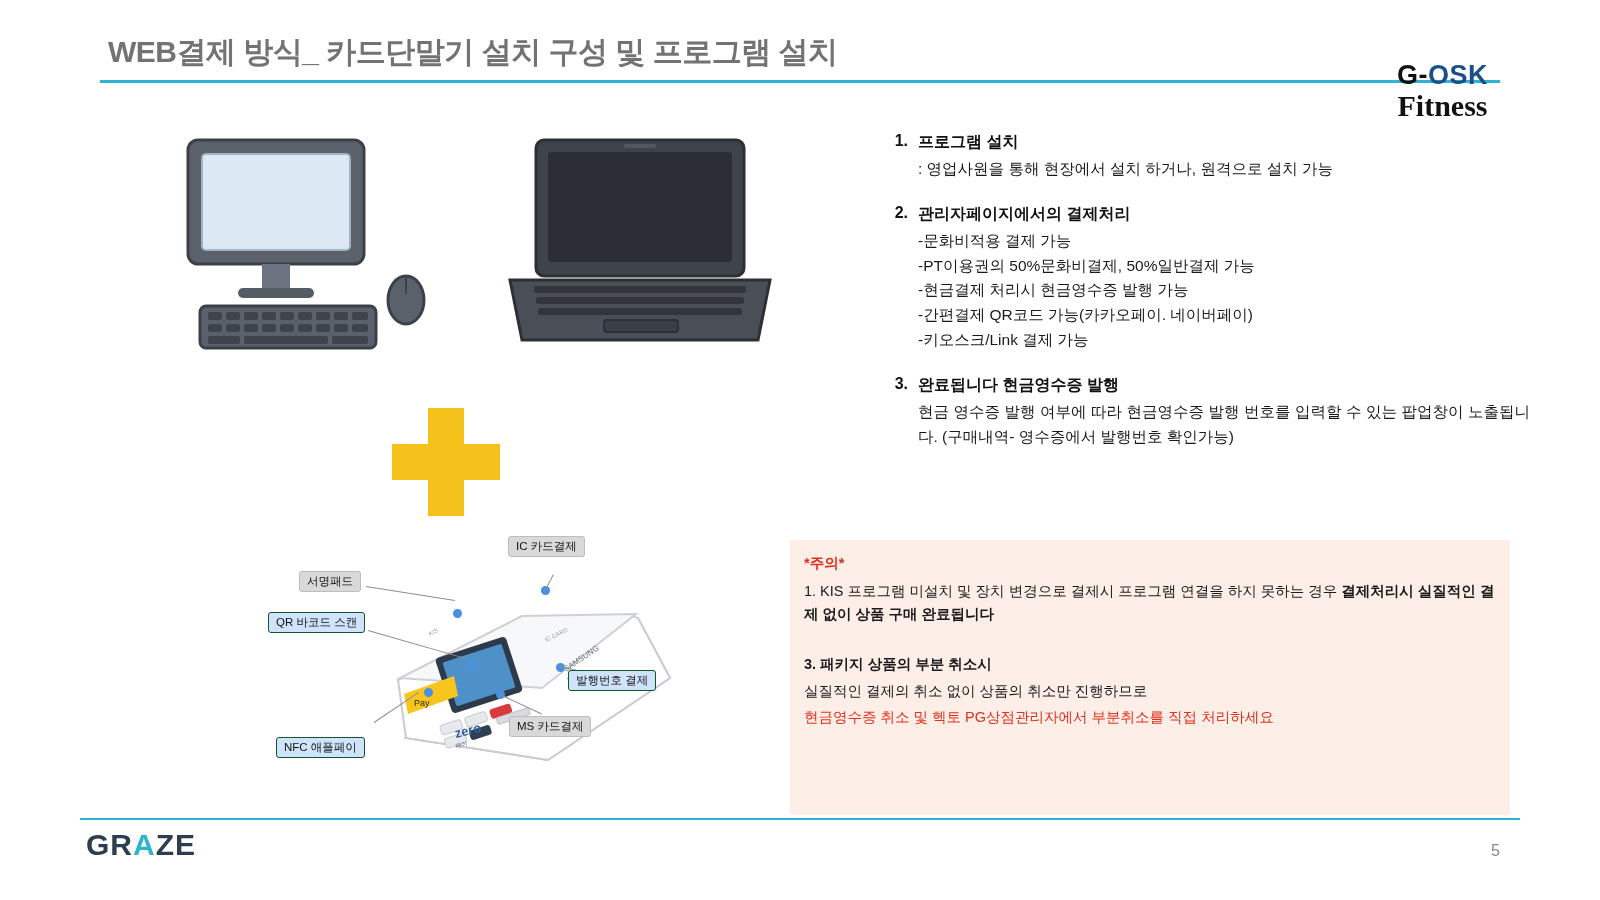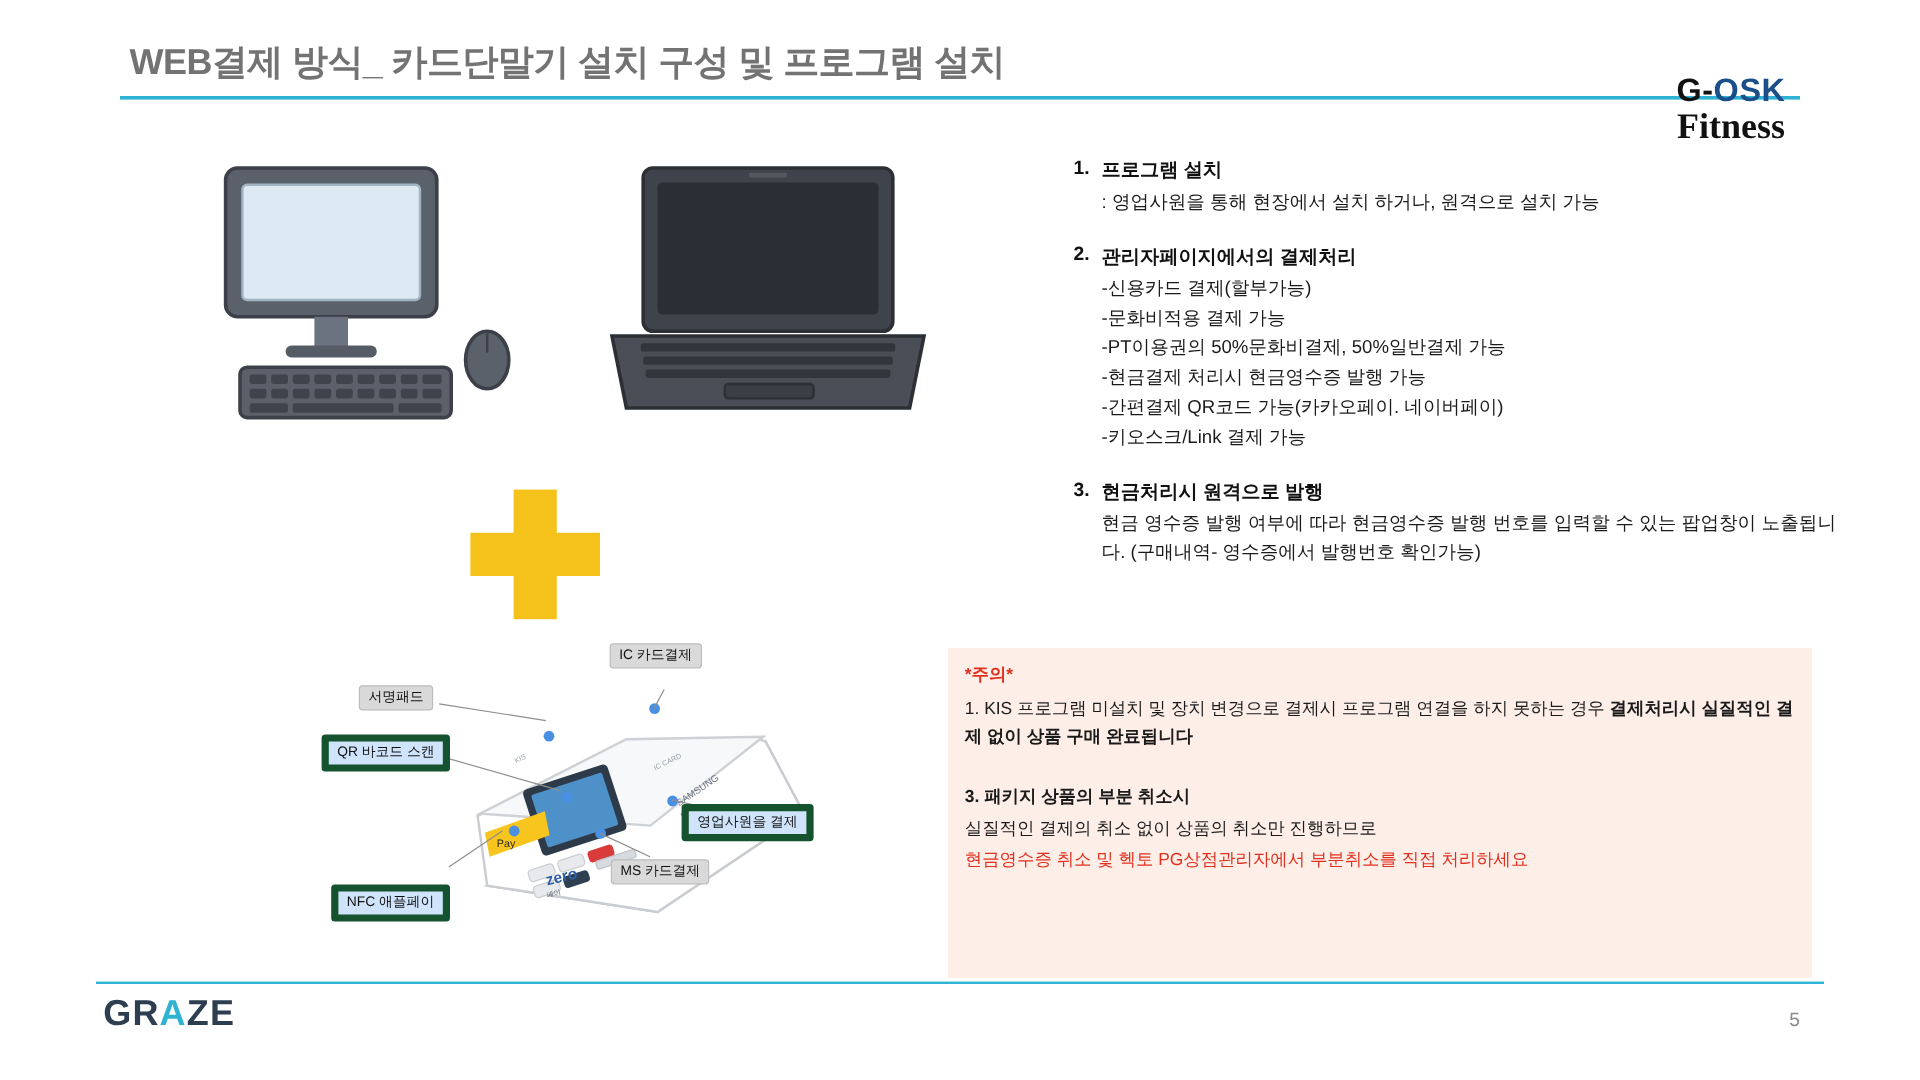--- a/index.html
+++ b/index.html
@@ -145,21 +145,21 @@
   .lbl {
     position: absolute;
     font-size: 11.5px;
     color: #111;
     padding: 3px 7px;
     border-radius: 3px;
     white-space: nowrap;
     line-height: 1.1;
   }
   .lbl.gray { background: #d9d9d9; border: 1px solid #bdbdbd; }
-  .lbl.blue { background: #cfe4fb; border: 6px solid #14532d; }
+  .lbl.blue { background: #cfe4fb; border: 1px solid #14532d; }
   .dot {
     position: absolute;
     width: 9px; height: 9px;
     border-radius: 50%;
     background: #4a90e2;
   }
   .leader {
     position: absolute;
     height: 1px;
     background: #8e8e8e;
@@ -284,21 +284,21 @@
     <div class="leader" style="left:545px;top:590px;width:18px;transform:rotate(-62deg);"></div>
     <div class="leader" style="left:366px;top:586px;width:90px;transform:rotate(9deg);"></div>
     <div class="leader" style="left:368px;top:630px;width:102px;transform:rotate(16deg);"></div>
     <div class="leader" style="left:560px;top:666px;width:34px;transform:rotate(13deg);"></div>
     <div class="leader" style="left:500px;top:694px;width:46px;transform:rotate(25deg);"></div>
     <div class="leader" style="left:374px;top:722px;width:54px;transform:rotate(-34deg);"></div>
 
     <div class="lbl gray" style="left:508px;top:536px;">IC 카드결제</div>
     <div class="lbl gray" style="left:299px;top:571px;">서명패드</div>
     <div class="lbl blue" style="left:268px;top:612px;">QR 바코드 스캔</div>
-    <div class="lbl blue" style="left:568px;top:670px;">영업사원을 결제</div>
+    <div class="lbl blue" style="left:568px;top:670px;">발행번호 결제</div>
     <div class="lbl gray" style="left:509px;top:716px;">MS 카드결제</div>
     <div class="lbl blue" style="left:276px;top:737px;">NFC 애플페이</div>
   </div>
 
   <div class="content-right">
 
     <div class="item">
       <div class="item-head">
         <span class="item-num">1.</span>
         <span>프로그램 설치</span>
@@ -307,33 +307,32 @@
         <div>: 영업사원을 통해 현장에서 설치 하거나, 원격으로 설치 가능</div>
       </div>
     </div>
 
     <div class="item">
       <div class="item-head">
         <span class="item-num">2.</span>
         <span>관리자페이지에서의 결제처리</span>
       </div>
       <div class="item-body">
-        <div>-신용카드 결제(할부가능)</div>
         <div>-문화비적용 결제 가능</div>
         <div>-PT이용권의 50%문화비결제, 50%일반결제 가능</div>
         <div>-현금결제 처리시 현금영수증 발행 가능</div>
         <div>-간편결제 QR코드 가능(카카오페이. 네이버페이)</div>
         <div>-키오스크/Link 결제 가능</div>
       </div>
     </div>
 
     <div class="item">
       <div class="item-head">
         <span class="item-num">3.</span>
-        <span>현금처리시 원격으로 발행</span>
+        <span>완료됩니다 현금영수증 발행</span>
       </div>
       <div class="item-body justify">
         <div>현금 영수증 발행 여부에 따라 현금영수증 발행 번호를 입력할 수 있는 팝업창이 노출됩니다.  (구매내역- 영수증에서 발행번호 확인가능)</div>
       </div>
     </div>
 
   </div>
 
   <div class="caution">
     <div class="caution-title">*주의*</div>

